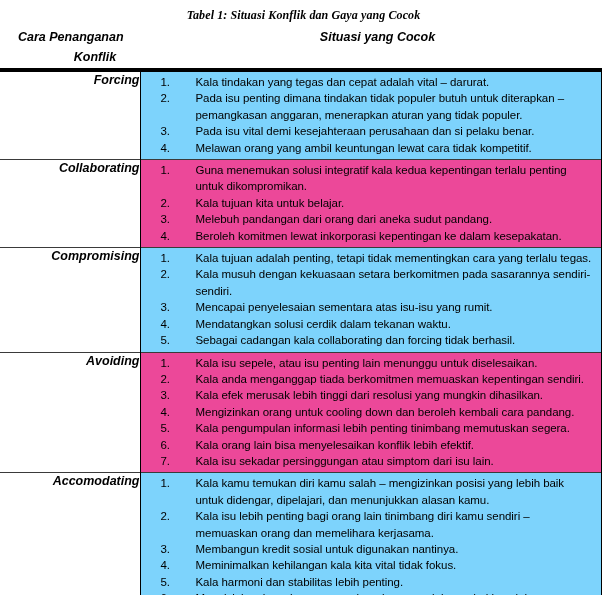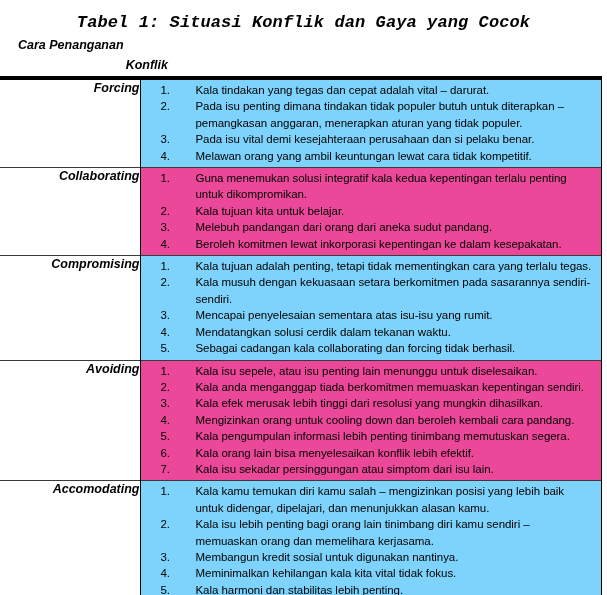--- a/index.html
+++ b/index.html
@@ -18,27 +18,27 @@
 
   .page {
     position: relative;
     width: 607px;
     height: 595px;
     box-sizing: border-box;
   }
 
   
   .table-title {
-    font-family: Liberation Mono, monospace;
+    font-family: Liberation Serif, serif;
     font-weight: bold;
     font-style: italic;
-    font-size: 17px;
+    font-size: 12px;
     text-align: center;
     line-height: 18px;
-    padding-top: 14px;
+    padding-top: 6px;
     letter-spacing: 0.1px;
   }
 
   
   .col-headers {
     position: relative;
     height: 44px;
     font-weight: bold;
     font-style: italic;
     font-size: 12.5px;
@@ -49,21 +49,21 @@
     top: 3px;
     width: 150px;
     line-height: 20px;
   }
   .hdr-left-l1 {
     display: block;
     text-align: left;
   }
   .hdr-left-l2 {
     display: block;
-    text-align: right;
+    text-align: center;
     padding-left: 4px;
   }
   .hdr-right {
     position: absolute;
     left: 155px;
     top: 3px;
     width: 445px;
     text-align: center;
     line-height: 20px;
   }
@@ -138,20 +138,21 @@
 
 <div class="page">
 
   <div class="table-title">Tabel 1: Situasi Konflik dan Gaya yang Cocok</div>
 
   <div class="col-headers">
     <div class="hdr-left">
       <span class="hdr-left-l1">Cara Penanganan</span>
       <span class="hdr-left-l2">Konflik</span>
     </div>
+    <div class="hdr-right">Situasi yang Cocok</div>
   </div>
 
   <table class="conflict-table">
     <colgroup>
       <col class="c-style">
       <col class="c-sit">
     </colgroup>
     <tbody id="table-body">
         <tr class="sect-row">
           <td class="style-cell">Forcing</td>

